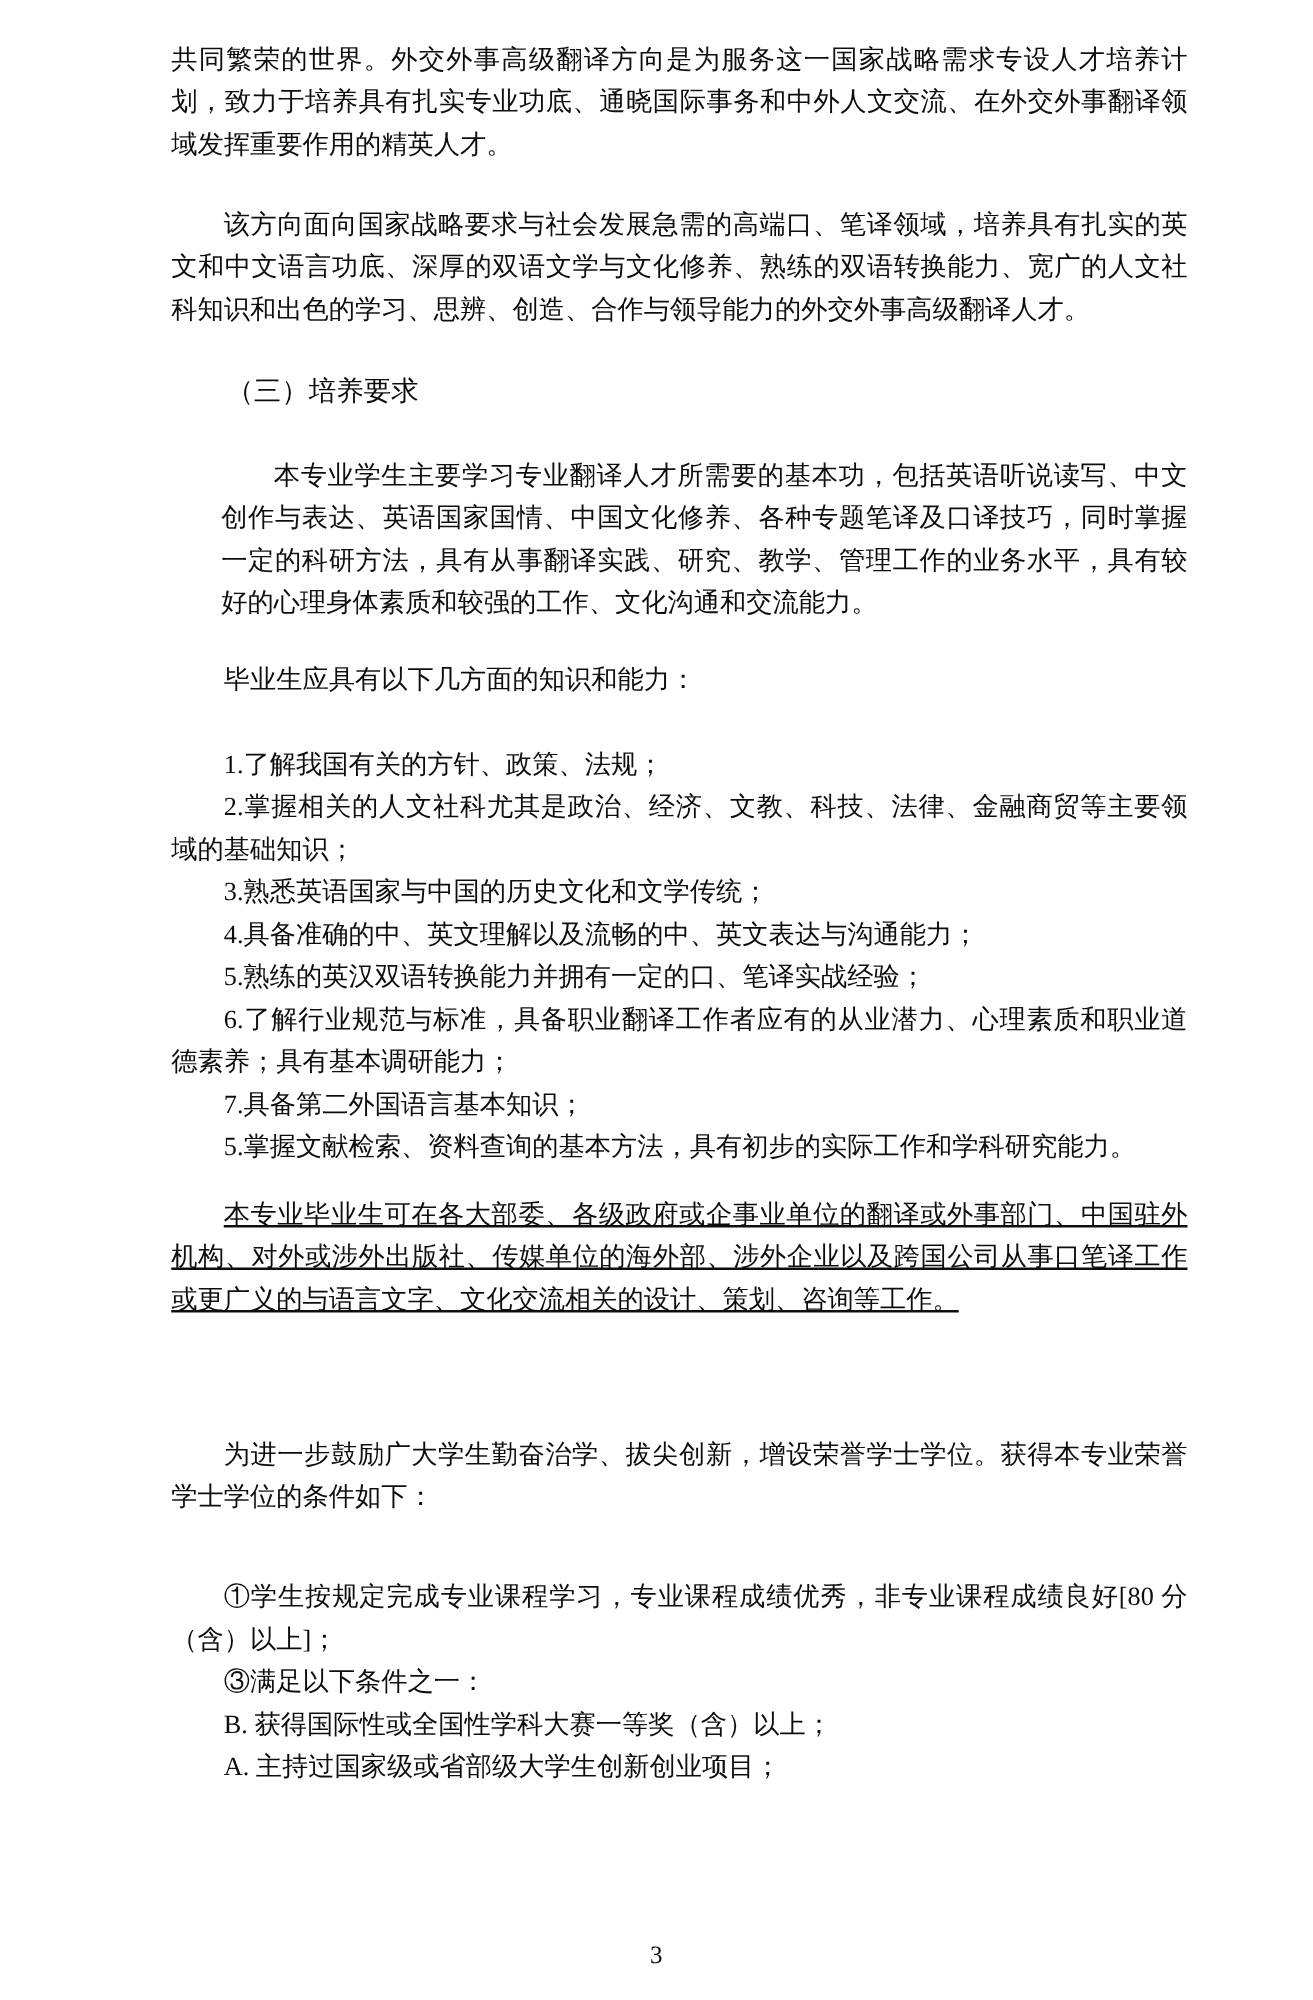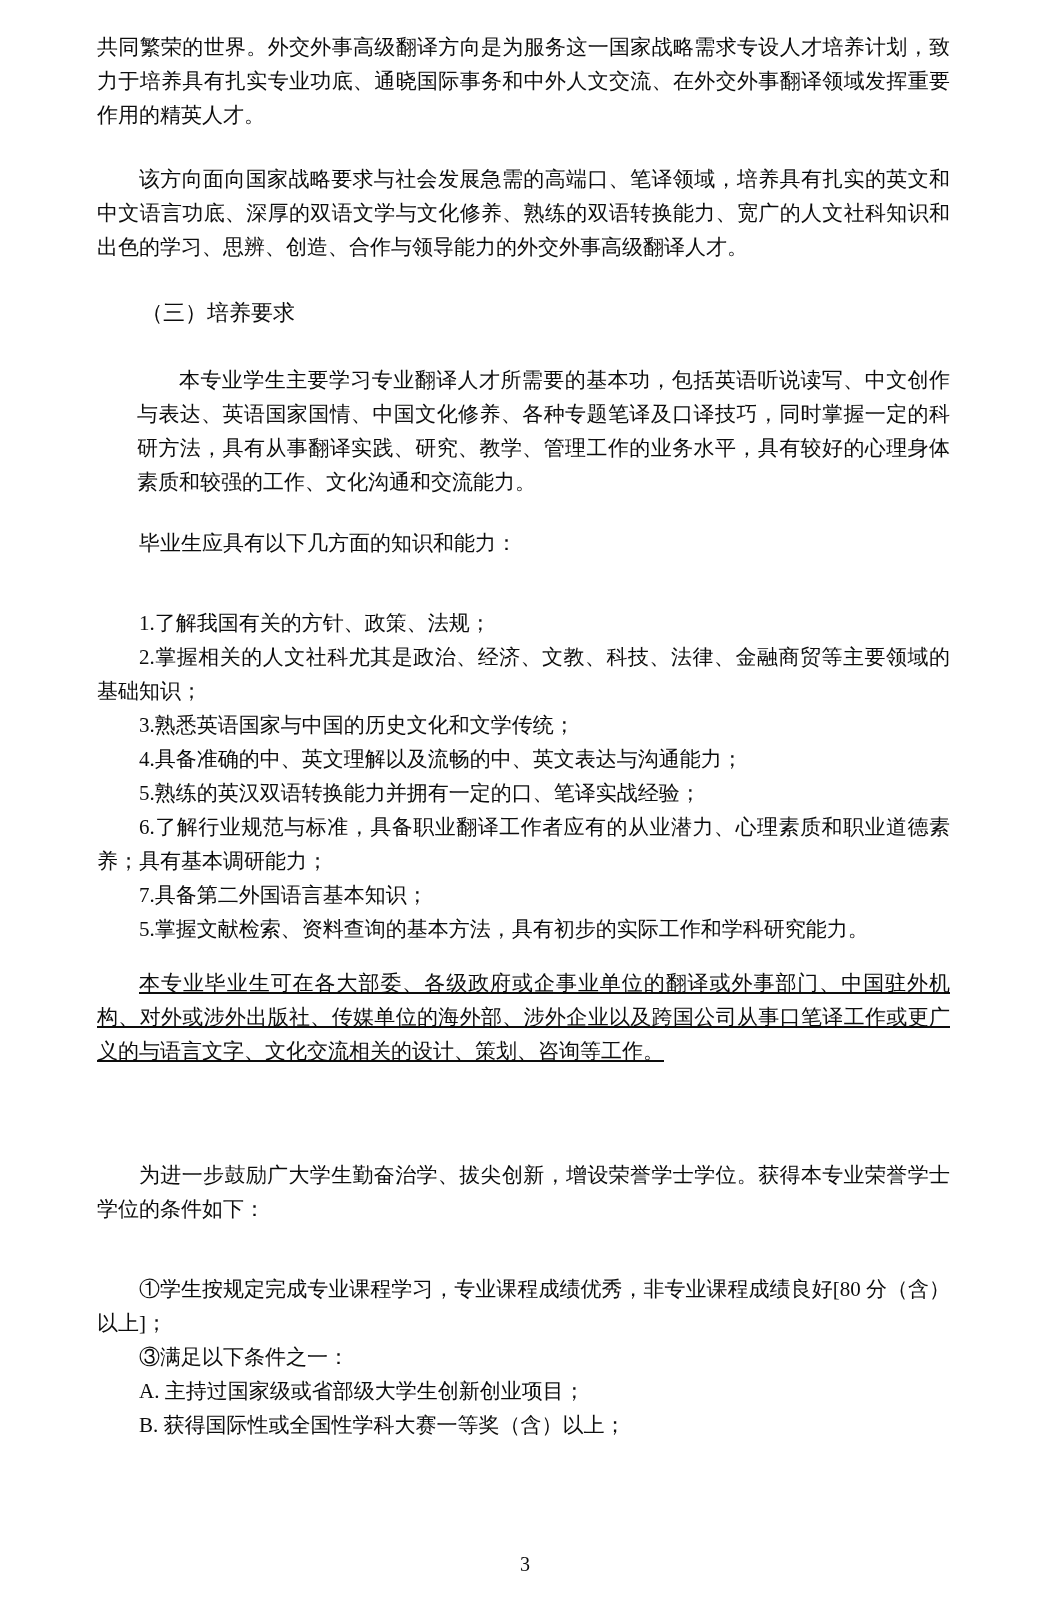--- a/index.html
+++ b/index.html
@@ -9,20 +9,21 @@
   }
   .page {
     position: relative;
     width: 1050px;
     height: 1600px;
     background: #ffffff;
     overflow: hidden;
     font-family: "Liberation Serif", "DejaVu Serif", serif;
     color: #0d0d0d;
     box-sizing: border-box;
+    padding-left: 40px;
   }
   .content {
     padding: 30px 100px 0 97px;
   }
   .para {
     font-size: 21px;
     line-height: 34px;
     text-align: justify;
     text-indent: 2em;
     margin: 0;
@@ -36,21 +37,21 @@
     font-size: 22px;
     line-height: 34px;
     font-weight: normal;
     text-indent: 2em;
     margin: 32px 0 0 0;
     font-family: "Liberation Sans", "DejaVu Sans", sans-serif;
   }
   .doc-list {
     margin: 0;
   }
-  .doc-list.gap-top { margin-top: 46px; }
+  .doc-list.gap-top { margin-top: 34px; }
   .list-item {
     font-size: 21px;
     line-height: 34px;
     text-align: justify;
     text-indent: 2em;
   }
   .page-number {
     position: absolute;
     bottom: 24px;
     left: 0;
@@ -88,20 +89,20 @@
       <div class="list-item">5.掌握文献检索、资料查询的基本方法，具有初步的实际工作和学科研究能力。</div>
     </div>
 
     <p class="para" style="margin-top:20px;text-decoration:underline;">本专业毕业生可在各大部委、各级政府或企事业单位的翻译或外事部门、中国驻外机构、对外或涉外出版社、传媒单位的海外部、涉外企业以及跨国公司从事口笔译工作或更广义的与语言文字、文化交流相关的设计、策划、咨询等工作。</p>
 
     <p class="para gap-big">为进一步鼓励广大学生勤奋治学、拔尖创新，增设荣誉学士学位。获得本专业荣誉学士学位的条件如下：</p>
 
     <div class="doc-list" style="margin-top:46px;">
       <div class="list-item">①学生按规定完成专业课程学习，专业课程成绩优秀，非专业课程成绩良好[80 分（含）以上]；</div>
       <div class="list-item">③满足以下条件之一：</div>
+      <div class="list-item">B. 获得国际性或全国性学科大赛一等奖（含）以上；</div>
       <div class="list-item">A. 主持过国家级或省部级大学生创新创业项目；</div>
-      <div class="list-item">B. 获得国际性或全国性学科大赛一等奖（含）以上；</div>
     </div>
 
   </div>
 
   <div class="page-number">3</div>
 </div>
 
 </body></html>

